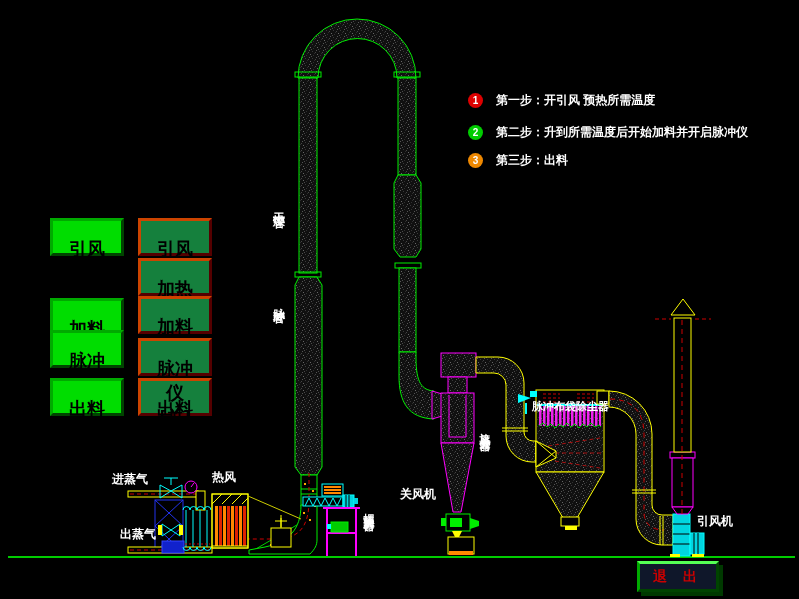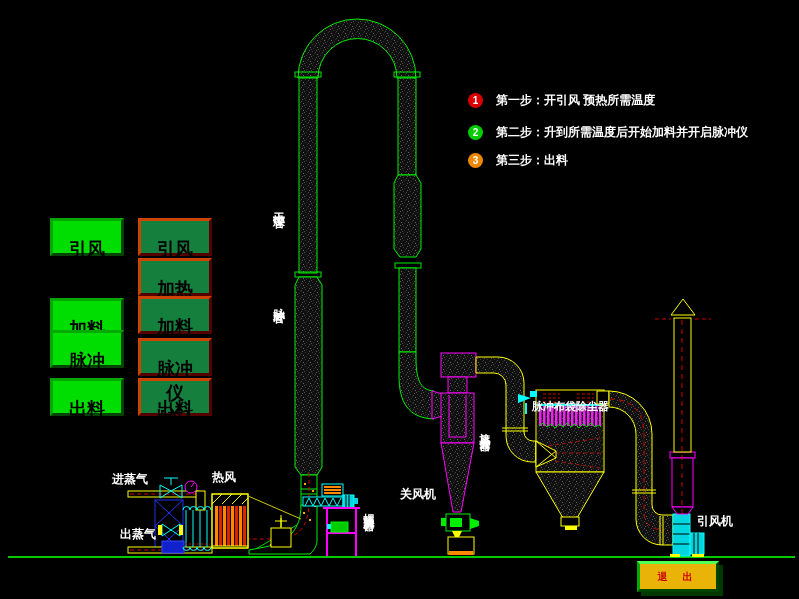--- a/index.html
+++ b/index.html
@@ -11,23 +11,23 @@
        cursor:pointer;padding:16px;font-family:inherit;}
   .btn.on{background:#00dd00;border:3px solid;border-color:#00aa00 #004400 #004400 #00aa00;}
   .btn.off{background:#15803d;border:3px solid;border-color:#cc4400 #550000 #550000 #cc4400;}
   .step-row{position:absolute;display:flex;align-items:center;gap:13px;}
   .step-dot{width:15px;height:15px;border-radius:50%;color:#fff;font-size:10px;font-weight:bold;
             text-align:center;line-height:15px;}
   .step-text{color:#fff;font-size:12px;font-weight:bold;white-space:nowrap;}
   .lbl{position:absolute;color:#fff;font-size:12px;font-weight:bold;white-space:nowrap;}
   .lbl.v{writing-mode:vertical-rl;text-orientation:upright;letter-spacing:2px;}
   .lbl.s{font-size:11px;margin-top:28px;}
-  .exit-btn{position:absolute;left:637px;top:561px;width:82px;height:31px;background:#eab308;
+  .exit-btn{position:absolute;left:637px;top:561px;width:82px;height:31px;background:#0f172a;
             border:3px solid;border-color:#55ff55 #004400 #004400 #00aa00;box-shadow:4px 4px 0 #003900;
-            color:#cc0000;font-size:10px;font-weight:bold;letter-spacing:6px;cursor:pointer;font-family:inherit;}
+            color:#cc0000;font-size:14px;font-weight:bold;letter-spacing:6px;cursor:pointer;font-family:inherit;}
 </style>
 </head>
 <body>
 
 <div class="stage">
 
 <svg width="799" height="599" viewBox="0 0 799 599">
   <defs>
     <pattern id="nz" width="7" height="7" patternUnits="userSpaceOnUse">
       <rect width="7" height="7" fill="#101010"></rect>

